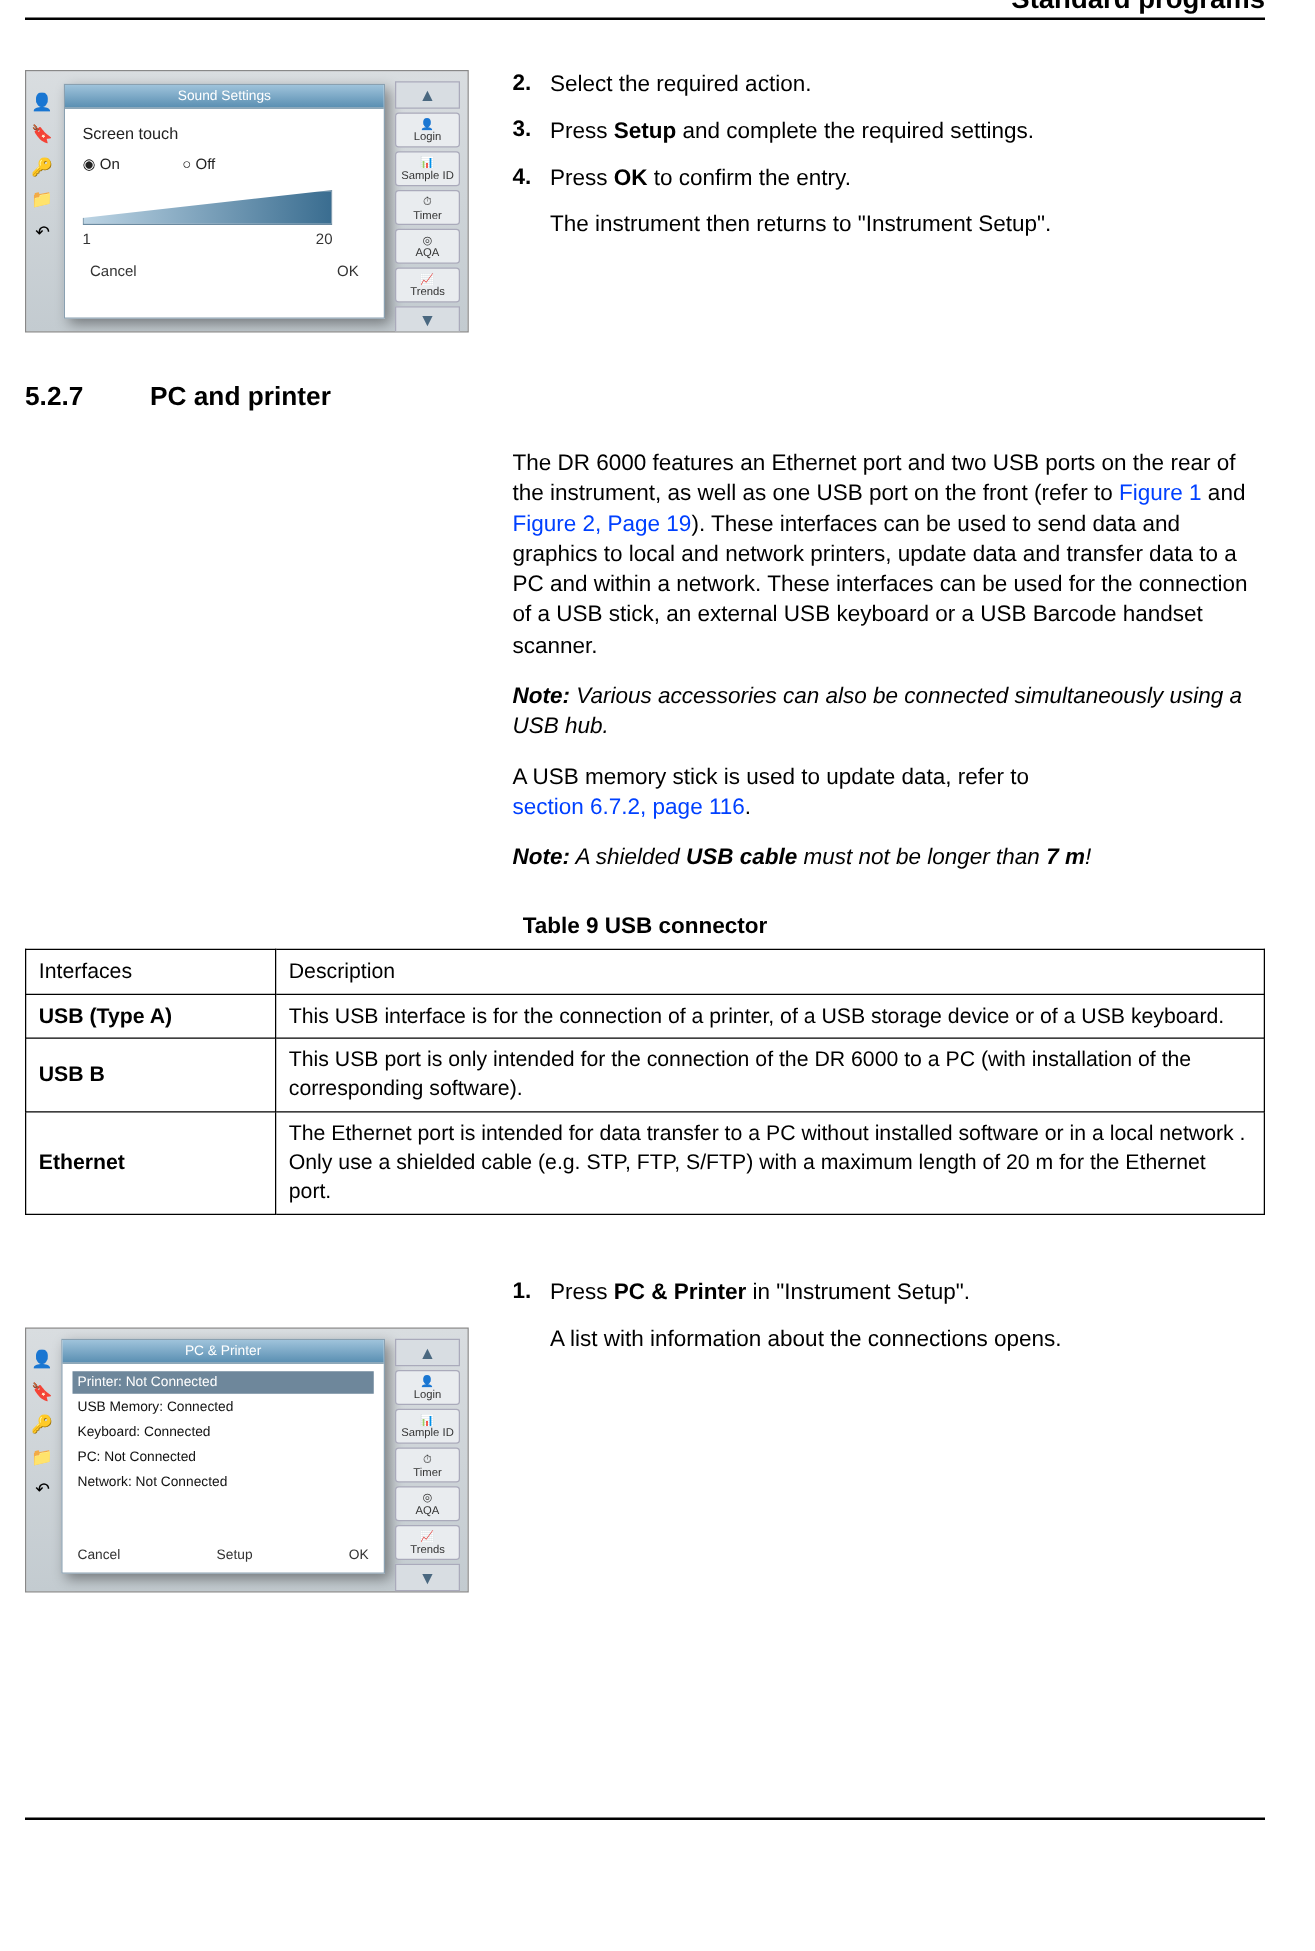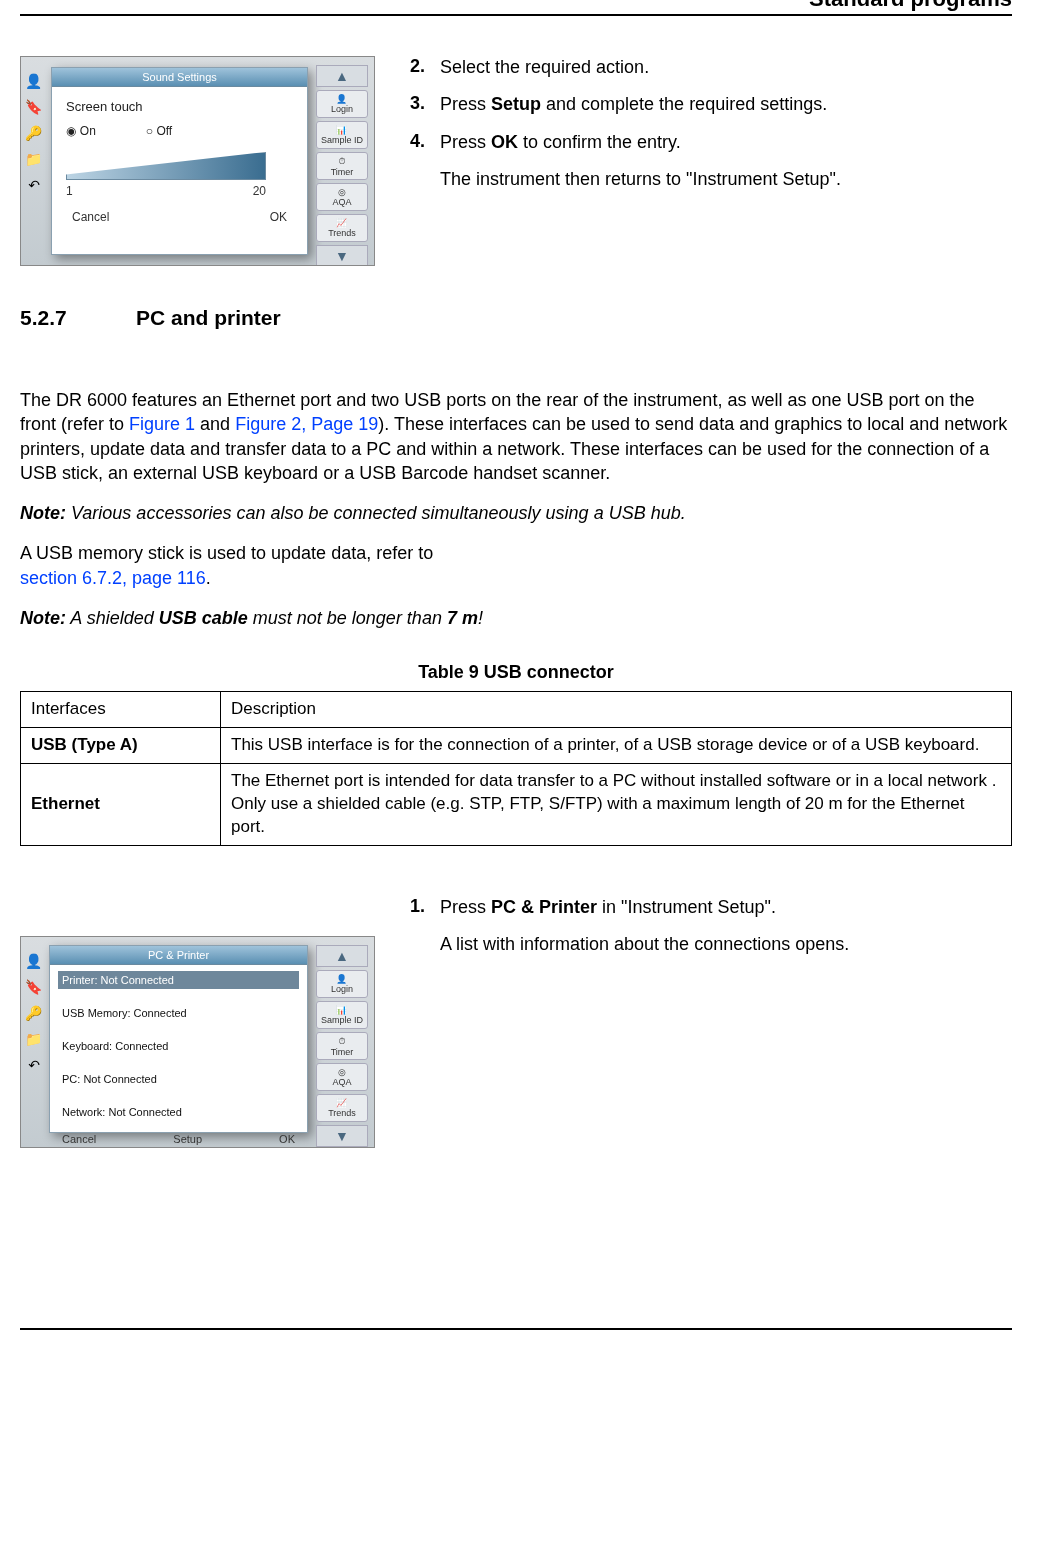--- a/index.html
+++ b/index.html
@@ -85,21 +85,21 @@
   .arrow-btn { width:52px; height:22px; background:#d8dde2; border:1px solid #aab; display:flex; align-items:center; justify-content:center; font-size:14px; color:#4a6880;}
 
   
   .instr-list { list-style:none; }
   .instr-item { display:flex; margin-bottom: 14px; }
   .instr-num { font-weight: bold; width: 30px; flex-shrink:0; }
   .instr-text { flex:1; line-height: 1.3; }
   .sub-text { margin-left: 30px; margin-top: 4px; line-height:1.3; }
 
   .section-head {
-    display:flex; gap: 46px;
+    display:flex; gap: 30px;
     font-weight: bold; font-size: 21px;
     margin-top: 40px; margin-bottom: 28px;
   }
   .section-num { width: 70px; }
 
   .body-para { margin-bottom: 16px; line-height:1.35; }
   .note-para { font-style: italic; margin-bottom: 16px; line-height:1.35; }
   .link { color: #0040ff; }
 
   .table-caption { font-weight:bold; font-size:18px; text-align:center; margin: 16px 0 8px; }
@@ -129,21 +129,21 @@
     margin-top: 40px;
   }
   .dialog2 {
     position: absolute;
     left: 28px; top: 8px; right: 66px; bottom: 14px;
     background: #fff;
     border: 1px solid #8aa0b0;
     box-shadow: 4px 4px 10px rgba(0,0,0,0.4);
     display:flex; flex-direction:column;
   }
-  .status-list { flex:1; padding:6px 8px; display:flex; flex-direction:column; gap:15px;}
+  .status-list { flex:1; padding:6px 8px; display:flex; flex-direction:column; gap:2px;}
   .status-list div { font-size:11px; color:#111; padding:3px 4px; }
   .status-list div.sel { background:#6e879b; color:#fff; }
   .dialog2-buttons { display:flex; justify-content:space-between; padding:6px 12px 8px;}
   .dialog2-buttons span { font-size:11px; color:#333; }
 
   .footer-rule {
     border-top: 2px solid #000;
     margin-top: 180px;
     position: relative;
   }
@@ -237,21 +237,21 @@
     </ol>
     <div class="sub-text">The instrument then returns to "Instrument Setup".</div>
   </div>
 </div>
 
 <div class="section-head">
   <span class="section-num">5.2.7</span>
   <span>PC and printer</span>
 </div>
 
-<div class="two-col" style="margin-top:0;flex-direction:column;">
+<div class="two-col" style="margin-top:0;">
   <div class="fig-col"></div>
   <div class="text-col">
     <p class="body-para">
       <span>The DR 6000 features an Ethernet port and two USB ports on the rear of the instrument, as well as one USB port on the front (refer to </span><span class="link">Figure 1</span><span> and </span><span class="link">Figure 2, Page 19</span><span>). These interfaces can be used to send data and graphics to local and network printers, update data and transfer data to a PC and within a network. These interfaces can be used for the connection of a USB stick, an external USB keyboard or a USB Barcode handset scanner.</span>
     </p>
     <p class="note-para">
       <b>Note:</b><span> Various accessories can also be connected simultaneously using a USB hub.</span>
     </p>
     <p class="body-para">
       <span>A USB memory stick is used to update data, refer to </span><br><span class="link">section 6.7.2, page 116</span><span>.</span>
@@ -269,20 +269,24 @@
       <th>Interfaces</th>
       <th>Description</th>
     </tr>
   </thead>
   <tbody>
     <tr>
       <td class="iface">USB (Type A)</td>
       <td>This USB interface is for the connection of a printer, of a USB storage device or of a USB keyboard.</td>
     </tr>
     <tr>
+      <td class="iface">USB B</td>
+      <td>This USB port is only intended for the connection of the DR 6000 to a PC (with installation of the corresponding software).</td>
+    </tr>
+    <tr>
       <td class="iface">Ethernet</td>
       <td>The Ethernet port is intended for data transfer to a PC without installed software or in a local network  . Only use a shielded cable (e.g. STP, FTP, S/FTP) with a maximum length of 20 m for the Ethernet port.</td>
     </tr>
   </tbody>
 </table>
 
 <div class="two-col" style="margin-top:50px;">
   <div class="fig-col">
     <div class="device-screen2">
       <div class="side-icons-left">

